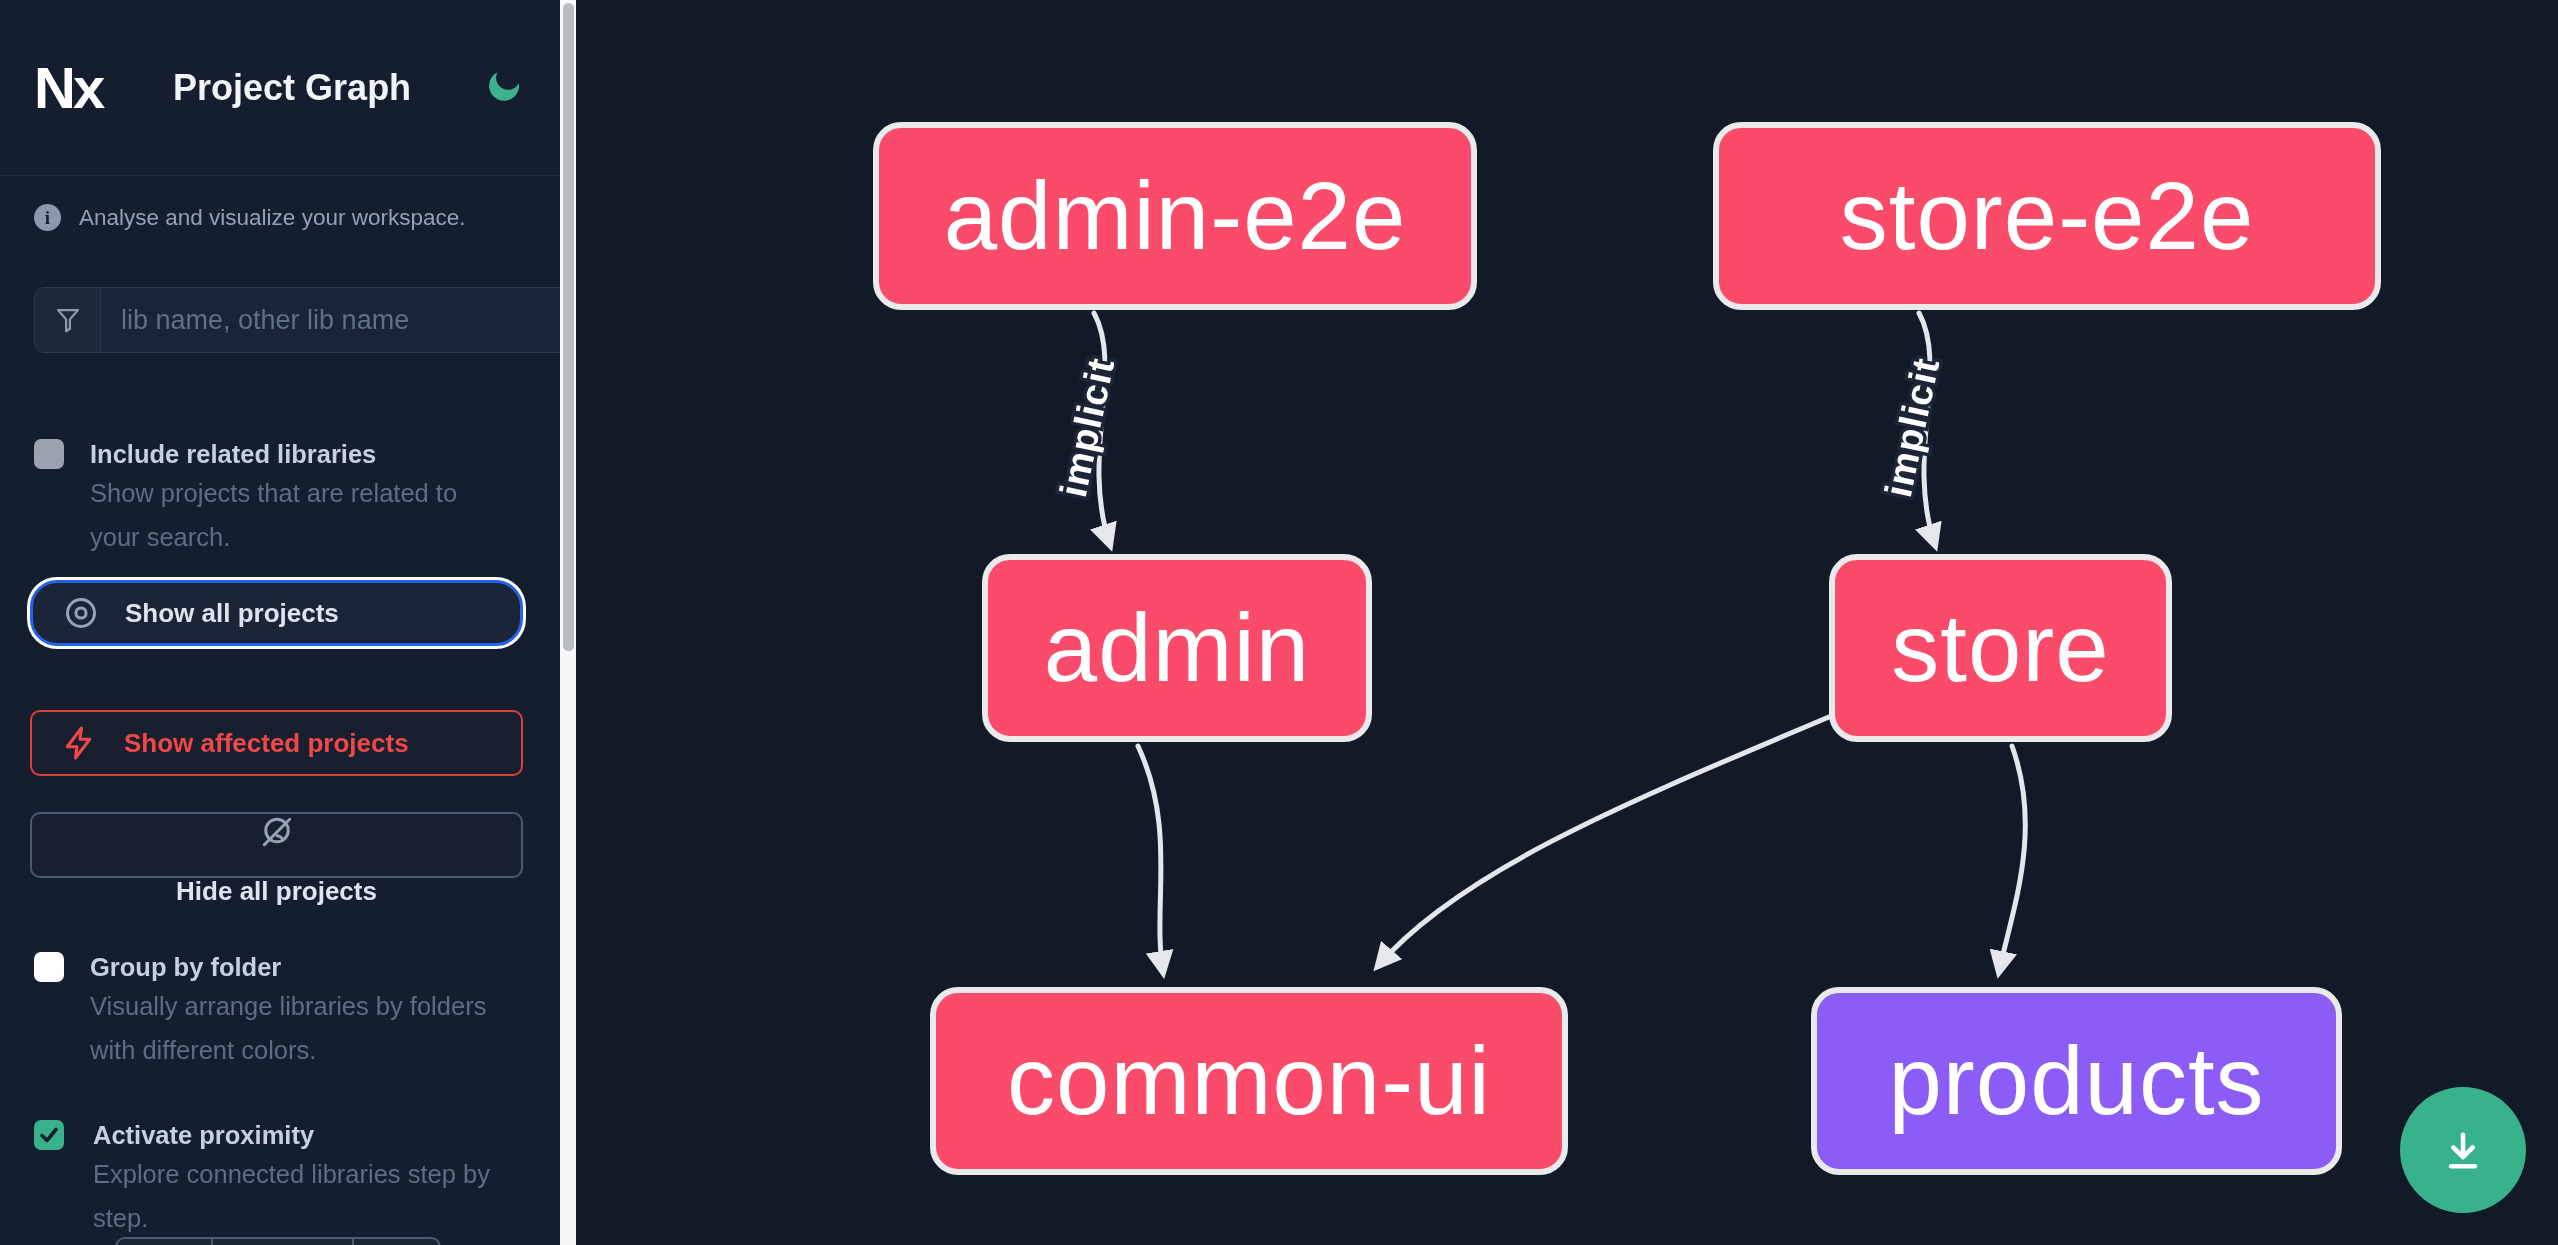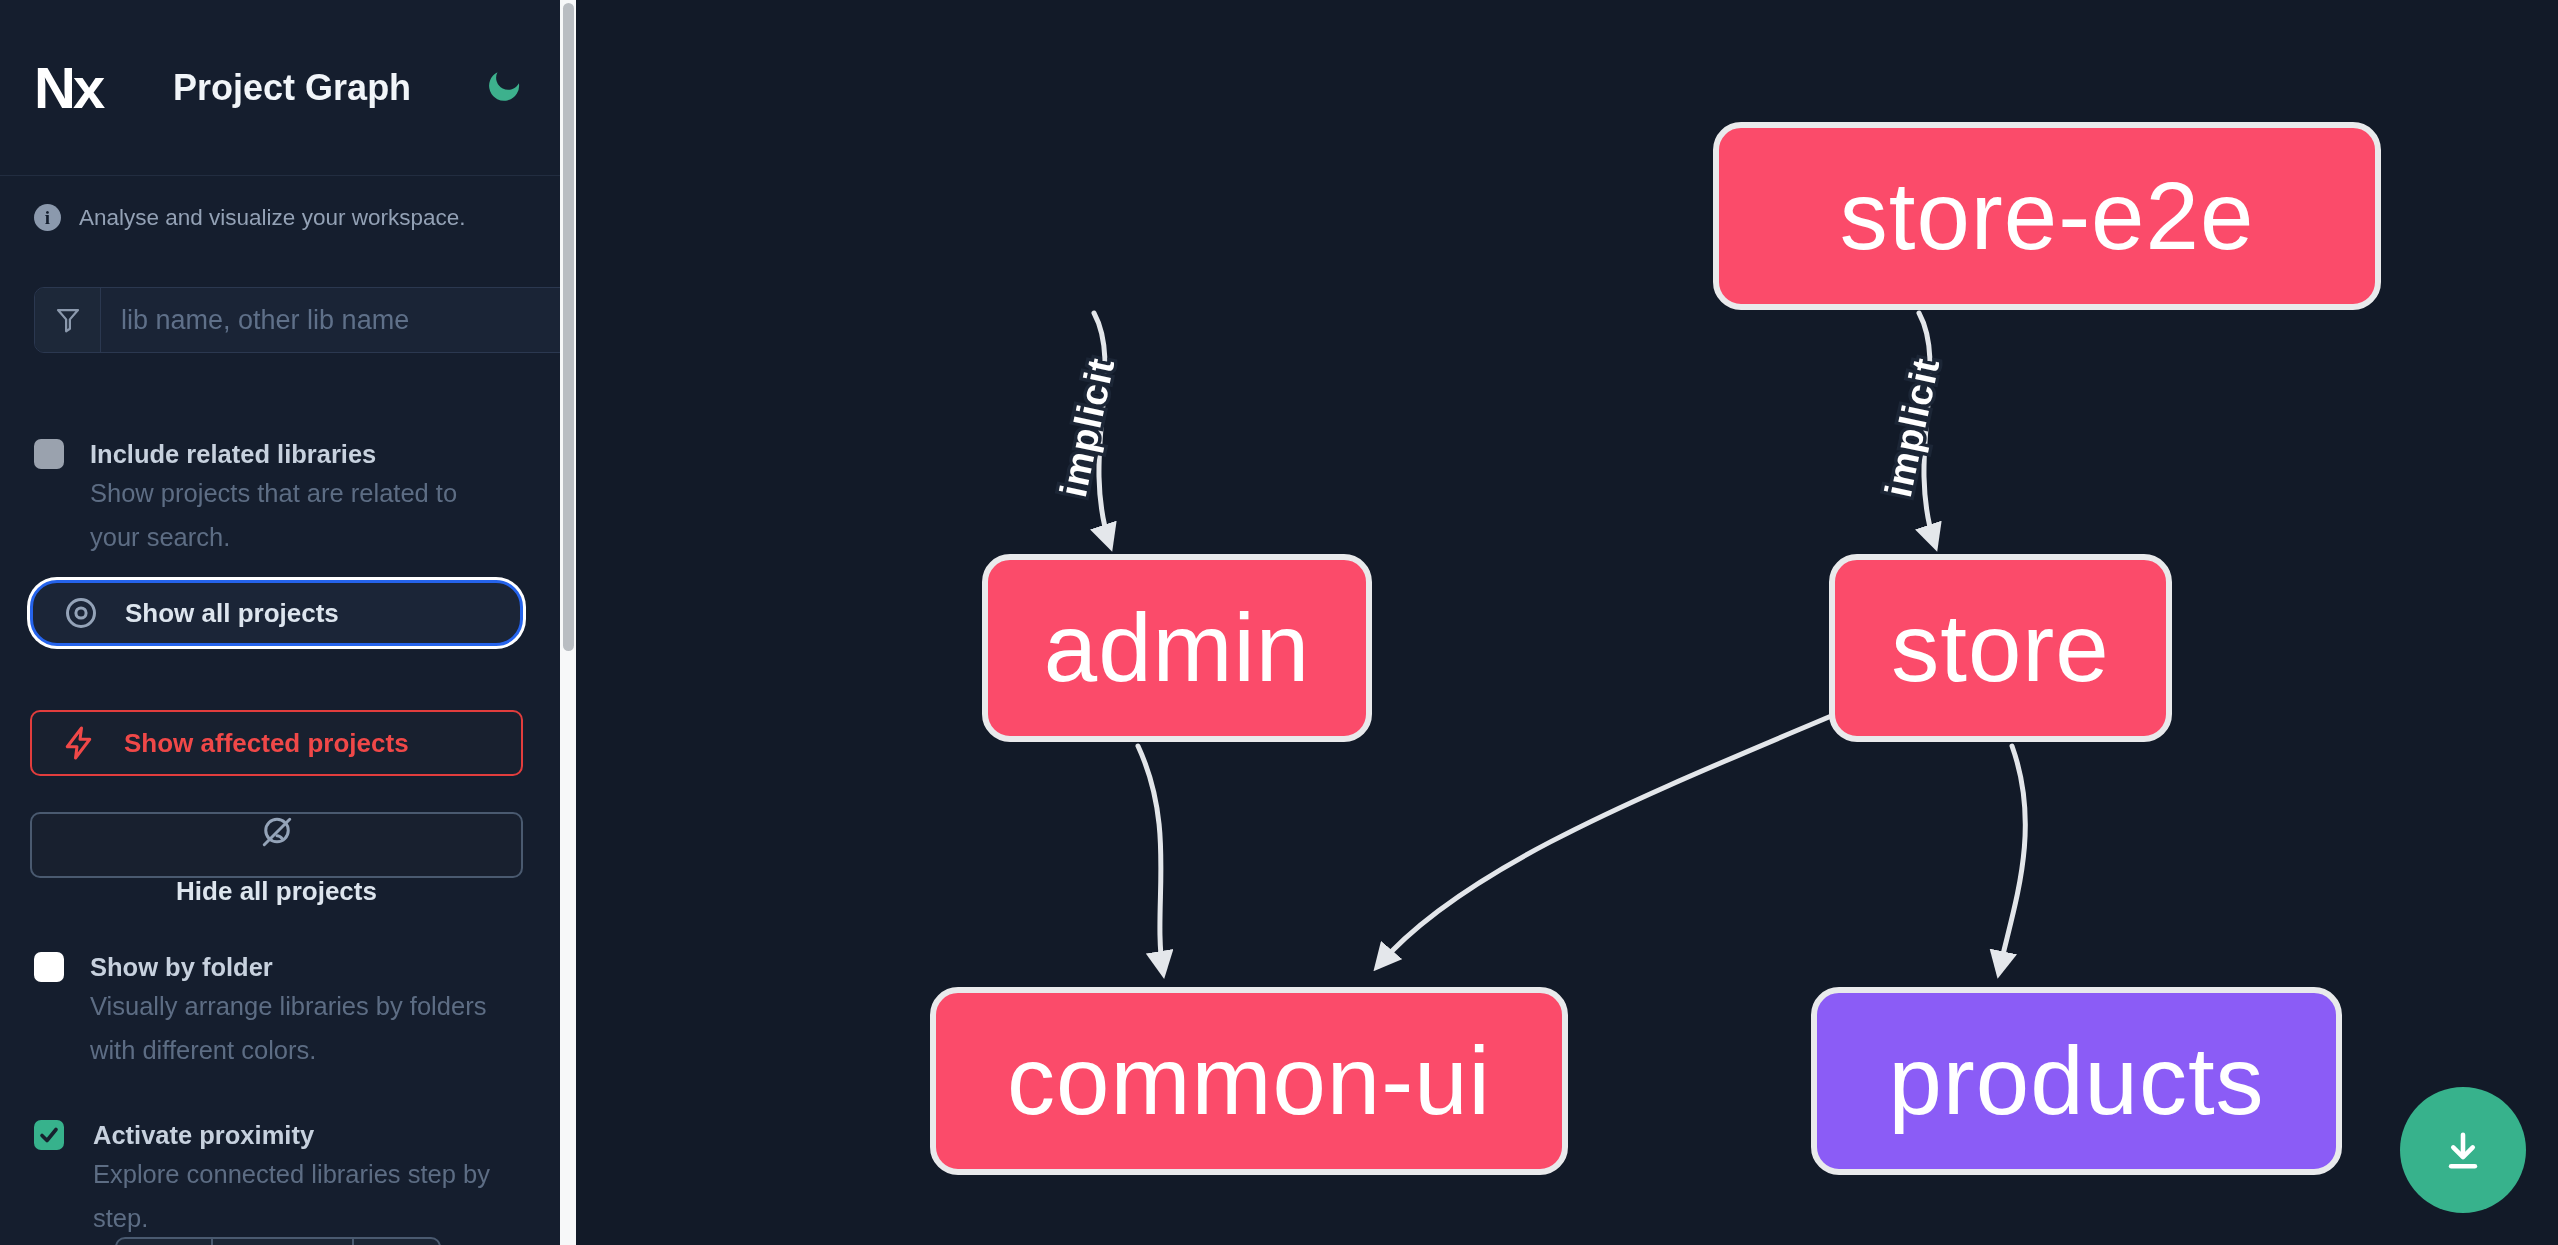--- a/index.html
+++ b/index.html
@@ -148,21 +148,21 @@
           <path d="M12 14.5c2 0 3.5 2 3.5 2"></path>
           <line x1="3.5" y1="20.5" x2="20.5" y2="3.5"></line>
         </svg>
       </span>
       <span>Hide all projects</span>
     </button>
 
     <div class="chk-row" style="top:950px;">
       <div class="chk-box chk-white"></div>
       <div>
-        <div class="chk-label">Show by folder</div>
+        <div class="chk-label">Group by folder</div>
         <div class="chk-desc">Visually arrange libraries by folders with different colors.</div>
       </div>
     </div>
 
     <div class="chk-row" style="top:1118px;gap:29px;">
       <div class="chk-box chk-green">
         <span style="display:flex;">
           <svg width="24" height="24" viewBox="0 0 24 24" fill="none" stroke="#17202e" stroke-width="3.6" stroke-linecap="round" stroke-linejoin="round">
             <path d="M5 12.5 10 17.5 19 6.5"></path>
           </svg>
@@ -197,20 +197,21 @@
       <path d="M 1094 313 C 1124 368, 1080 455, 1110 545" marker-end="url(#arrow)"></path>
       <path d="M 1919 313 C 1949 368, 1905 455, 1935 545" marker-end="url(#arrow)"></path>
       <path d="M 1138 746 C 1177 830, 1152 905, 1163 972" marker-end="url(#arrow)"></path>
       <path d="M 1836 714 C 1640 797, 1462 868, 1378 966" marker-end="url(#arrow)"></path>
       <path d="M 2012 746 C 2043 832, 2012 910, 1999 972" marker-end="url(#arrow)"></path>
     </g>
     <text class="edge-label-text" text-anchor="middle" dominant-baseline="middle" transform="translate(1090 428) rotate(-78)">implicit</text>
     <text class="edge-label-text" text-anchor="middle" dominant-baseline="middle" transform="translate(1915 428) rotate(-78)">implicit</text>
   </svg>
 
+  <div class="gnode gnode-affected" style="left:873px; top:122px; width:604px;">admin-e2e</div>
   <div class="gnode gnode-affected" style="left:1713px; top:122px; width:668px;">store-e2e</div>
   <div class="gnode gnode-affected" style="left:982px; top:554px; width:390px;">admin</div>
   <div class="gnode gnode-affected" style="left:1829px; top:554px; width:343px;">store</div>
   <div class="gnode gnode-affected" style="left:930px; top:987px; width:638px;">common-ui</div>
   <div class="gnode gnode-unaffected" style="left:1811px; top:987px; width:531px;">products</div>
 
   <button class="fab">
     <span style="display:flex;">
       <svg width="52" height="52" viewBox="0 0 48 48" fill="none" stroke="#ffffff" stroke-width="4.2" stroke-linecap="round" stroke-linejoin="round">
         <path d="M24 10v18"></path>

